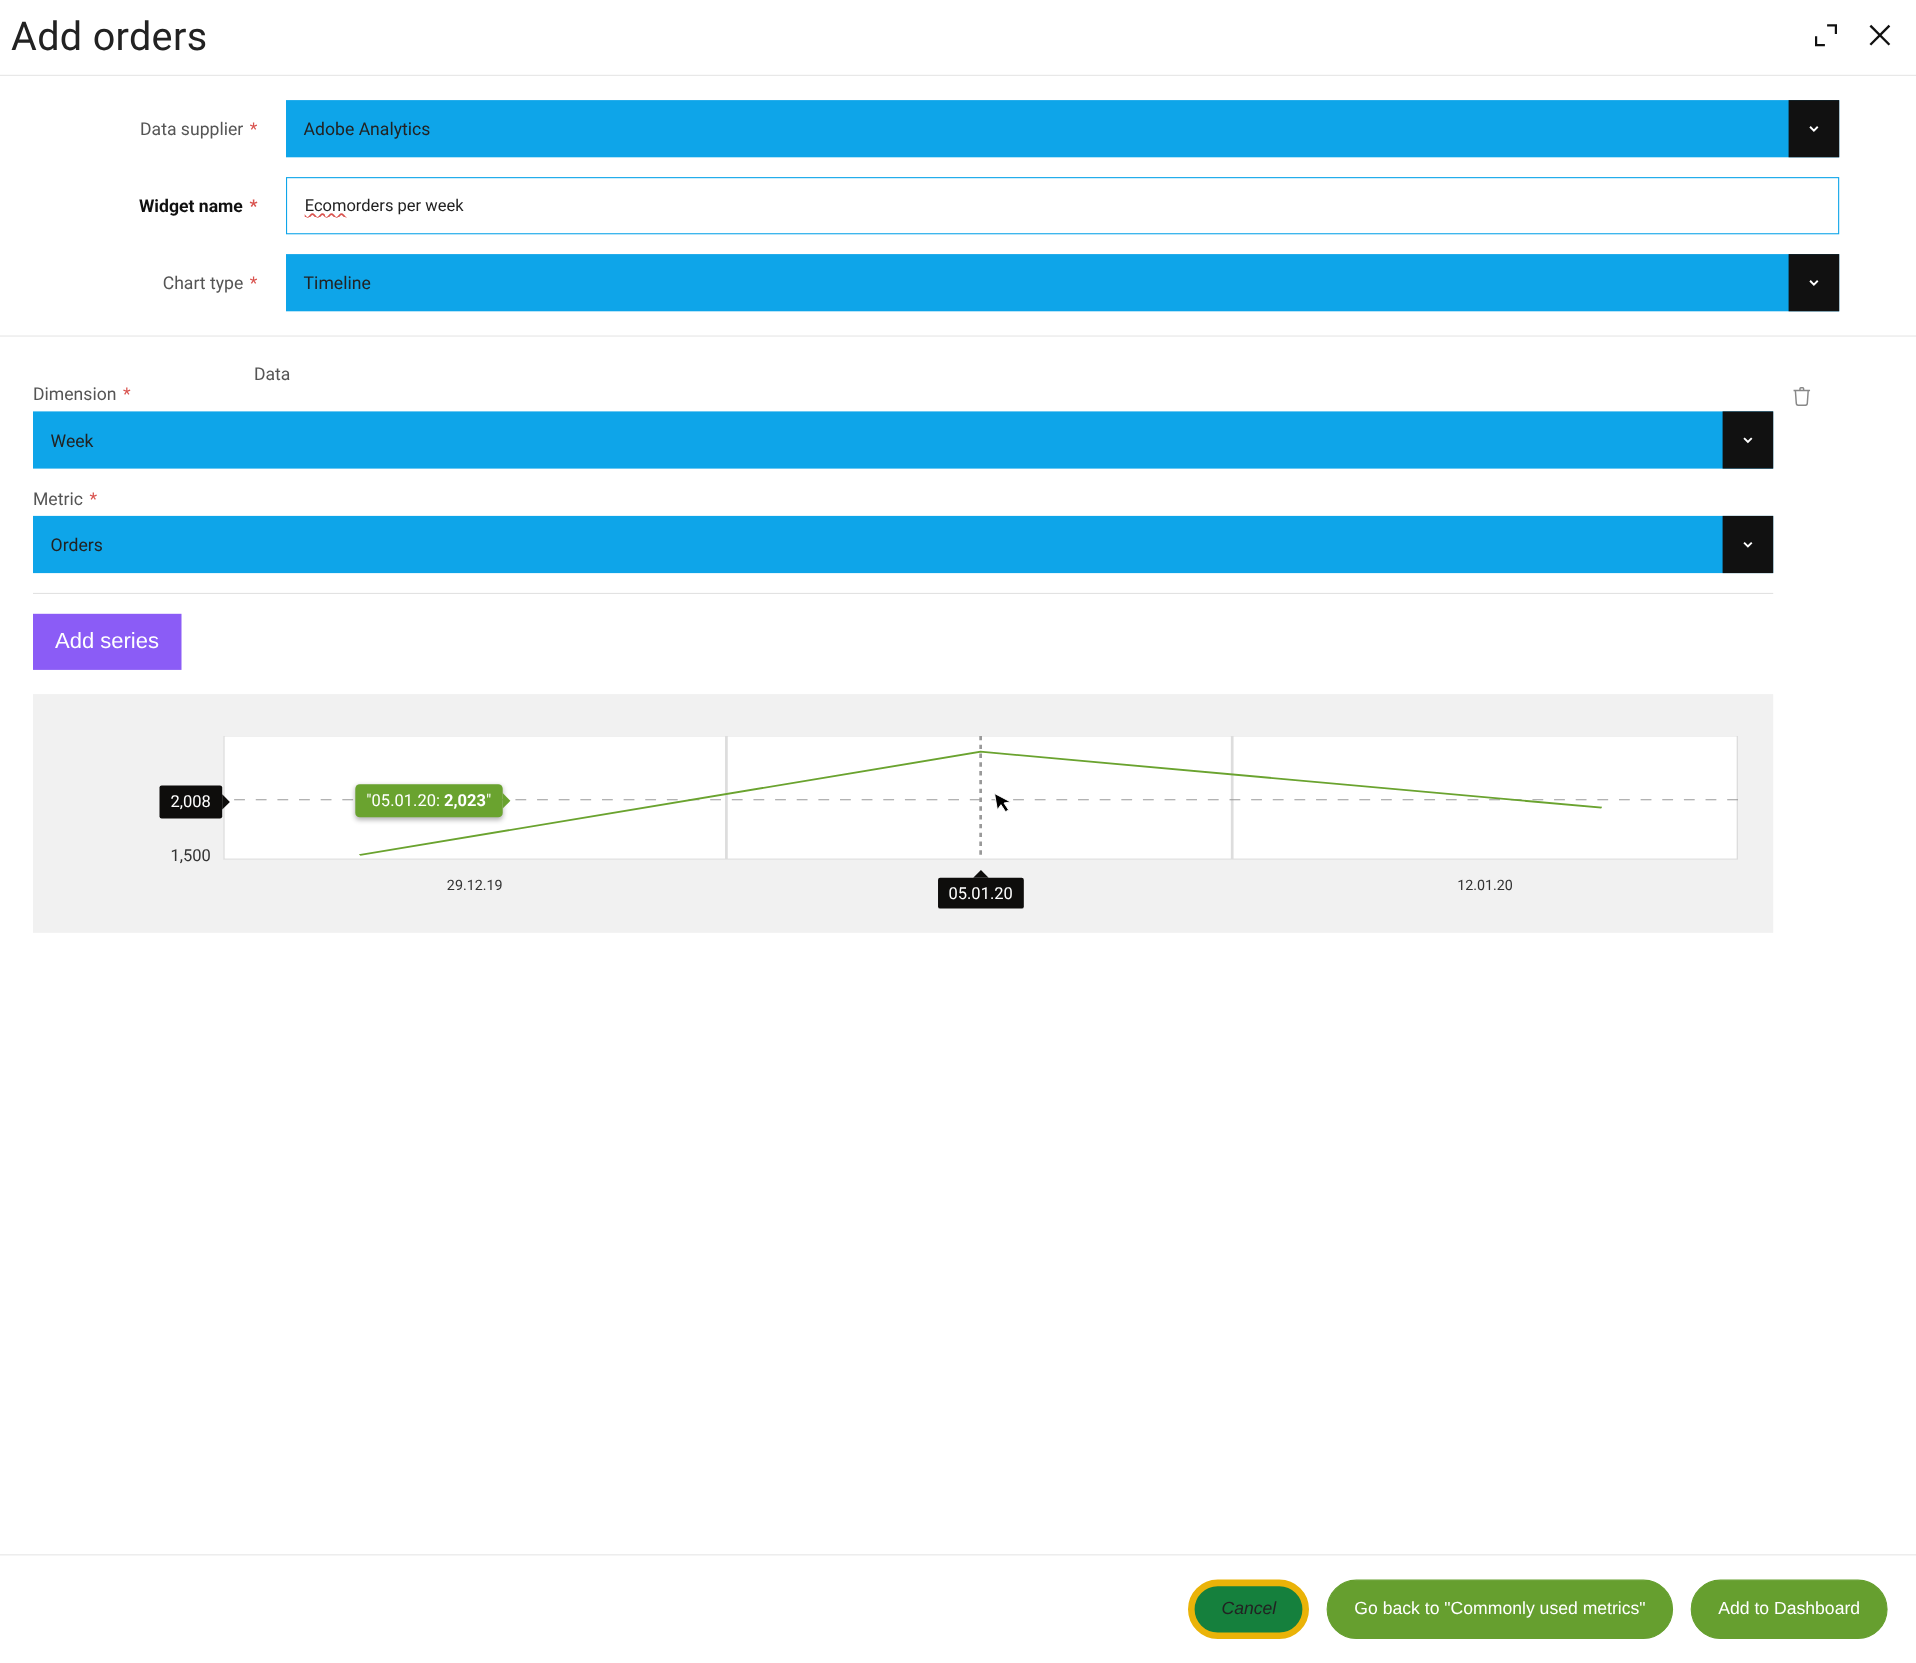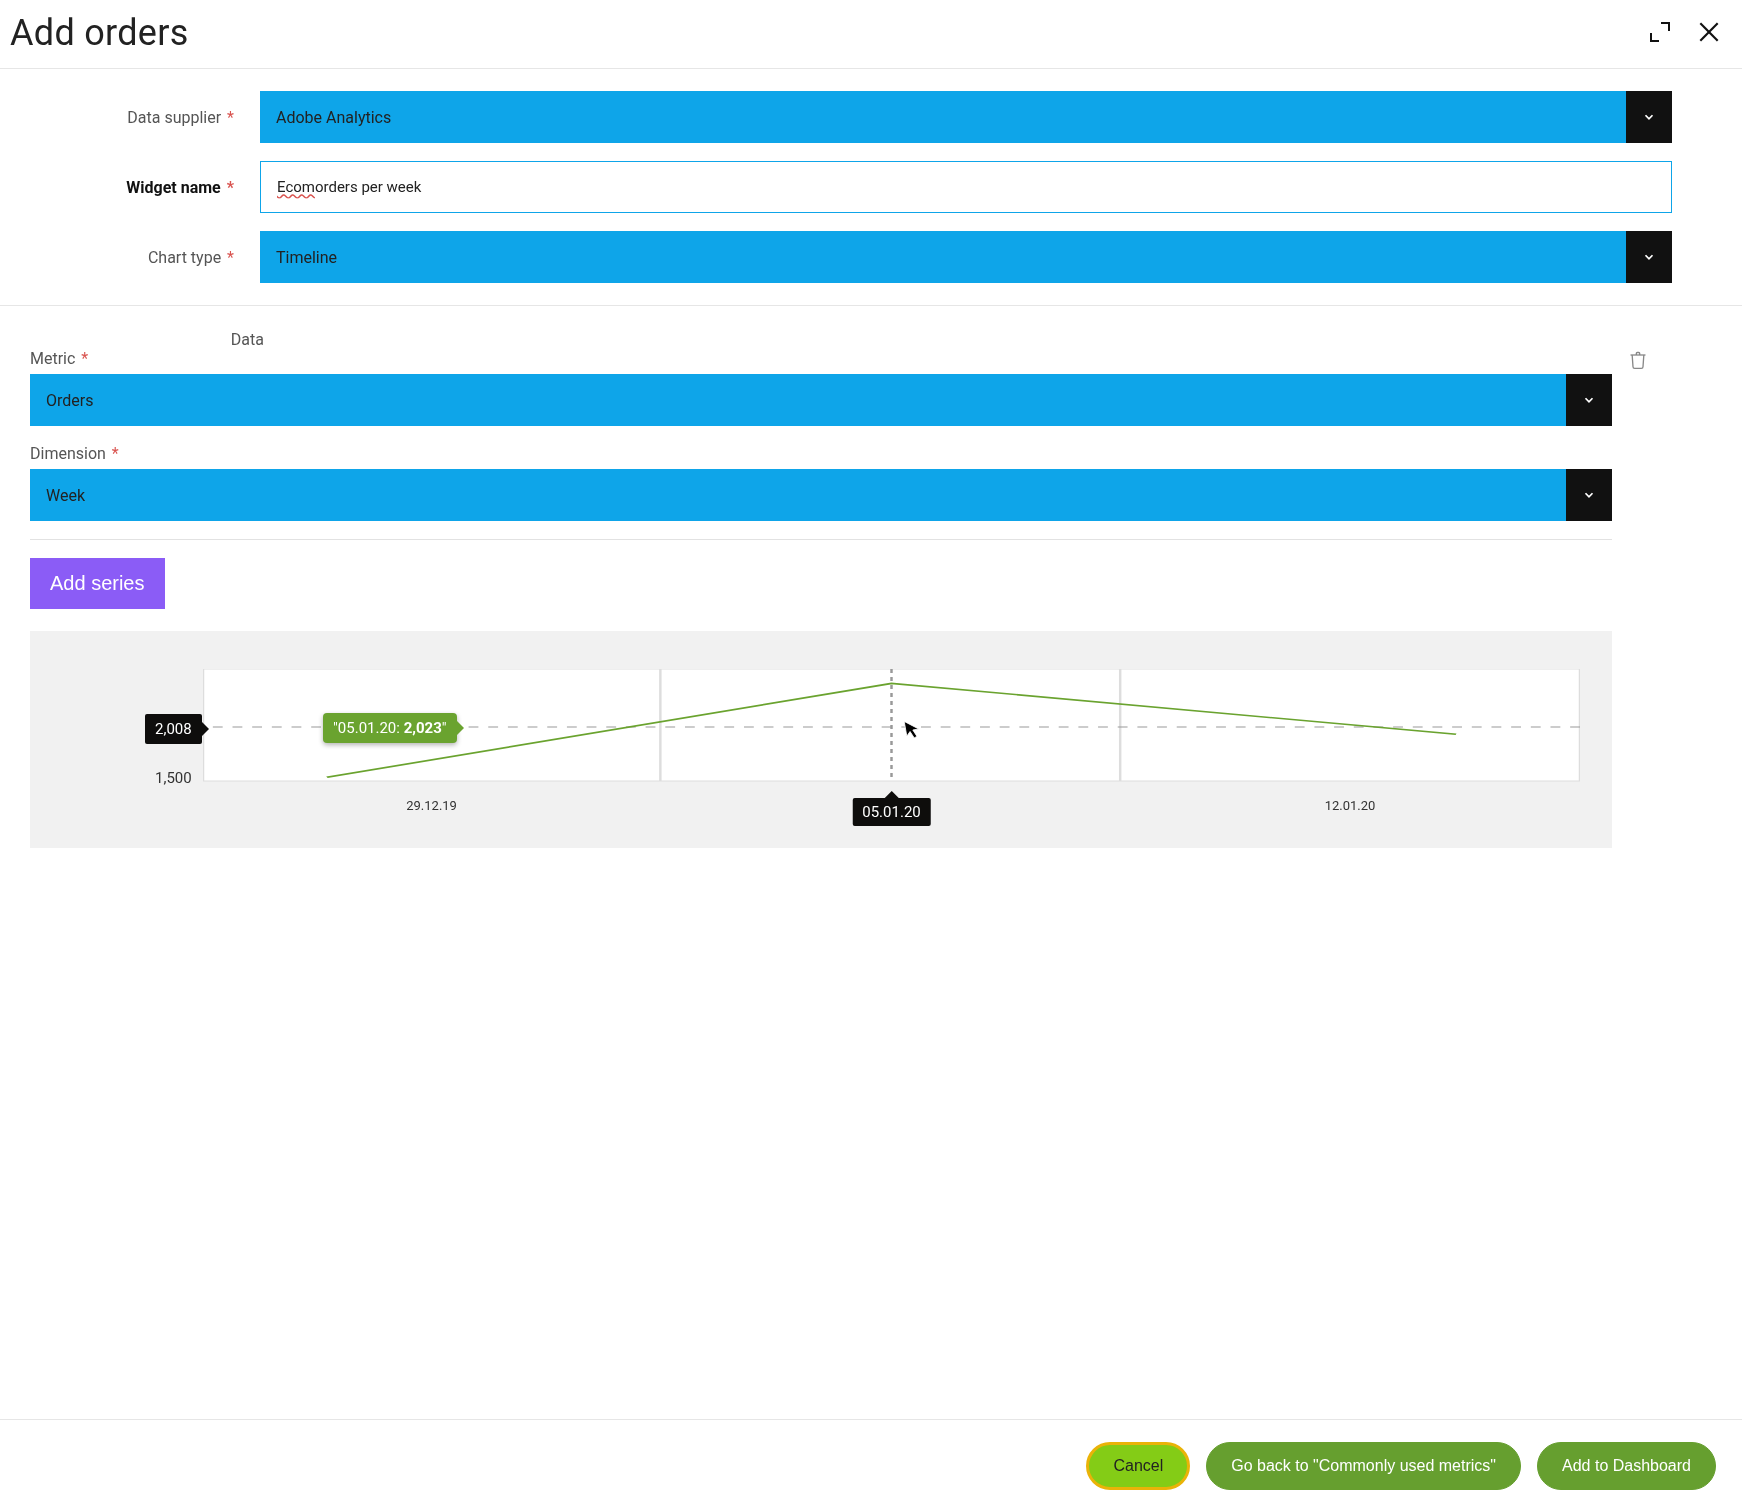--- a/index.html
+++ b/index.html
@@ -257,23 +257,24 @@
     justify-content: flex-end;
     gap: 16px;
   }
   .btn {
     border-radius: 999px;
     font-size: 16px;
     padding: 12px 24px;
     cursor: pointer;
   }
   .btn-outline {
-    background: #84cc16;
-    border: 3px solid #eab308;
+    background: #15803d;
+    border: 6px solid #eab308;
     color: #222;
+    font-style: italic;
   }
   .btn-green {
     background: #669f2f;
     border: 1px solid #669f2f;
     color: #fff;
   }
 </style>
 </head>
 <body>
 
@@ -353,38 +354,38 @@
           <button class="delete-series" aria-label="Delete series">
             <svg width="20" height="22" viewBox="0 0 24 24" fill="none" stroke="currentColor" stroke-width="1.6">
               <polyline points="3 6 5 6 21 6"></polyline>
               <path d="M19 6l-1 14a2 2 0 0 1-2 2H8a2 2 0 0 1-2-2L5 6"></path>
               <path d="M10 6V4a1 1 0 0 1 1-1h2a1 1 0 0 1 1 1v2"></path>
             </svg>
           </button>
 
           <div class="field-group">
             <div class="field-label">
-              <span>Metric</span><span class="req"> *</span>
+              <span>Dimension</span><span class="req"> *</span>
             </div>
             <div class="sel">
-              <div class="sel-text">Orders</div>
+              <div class="sel-text">Week</div>
               <div class="sel-chevron">
                 <svg width="14" height="14" viewBox="0 0 24 24" fill="none" stroke="currentColor" stroke-width="3">
                     <polyline points="6 9 12 15 18 9"></polyline>
                   </svg>
               </div>
             </div>
           </div>
 
           <div class="field-group">
             <div class="field-label">
-              <span>Dimension</span><span class="req"> *</span>
+              <span>Metric</span><span class="req"> *</span>
             </div>
             <div class="sel">
-              <div class="sel-text">Week</div>
+              <div class="sel-text">Orders</div>
               <div class="sel-chevron">
                 <svg width="14" height="14" viewBox="0 0 24 24" fill="none" stroke="currentColor" stroke-width="3">
                     <polyline points="6 9 12 15 18 9"></polyline>
                   </svg>
               </div>
             </div>
           </div>
 
           <div class="field-sep"></div>
 

